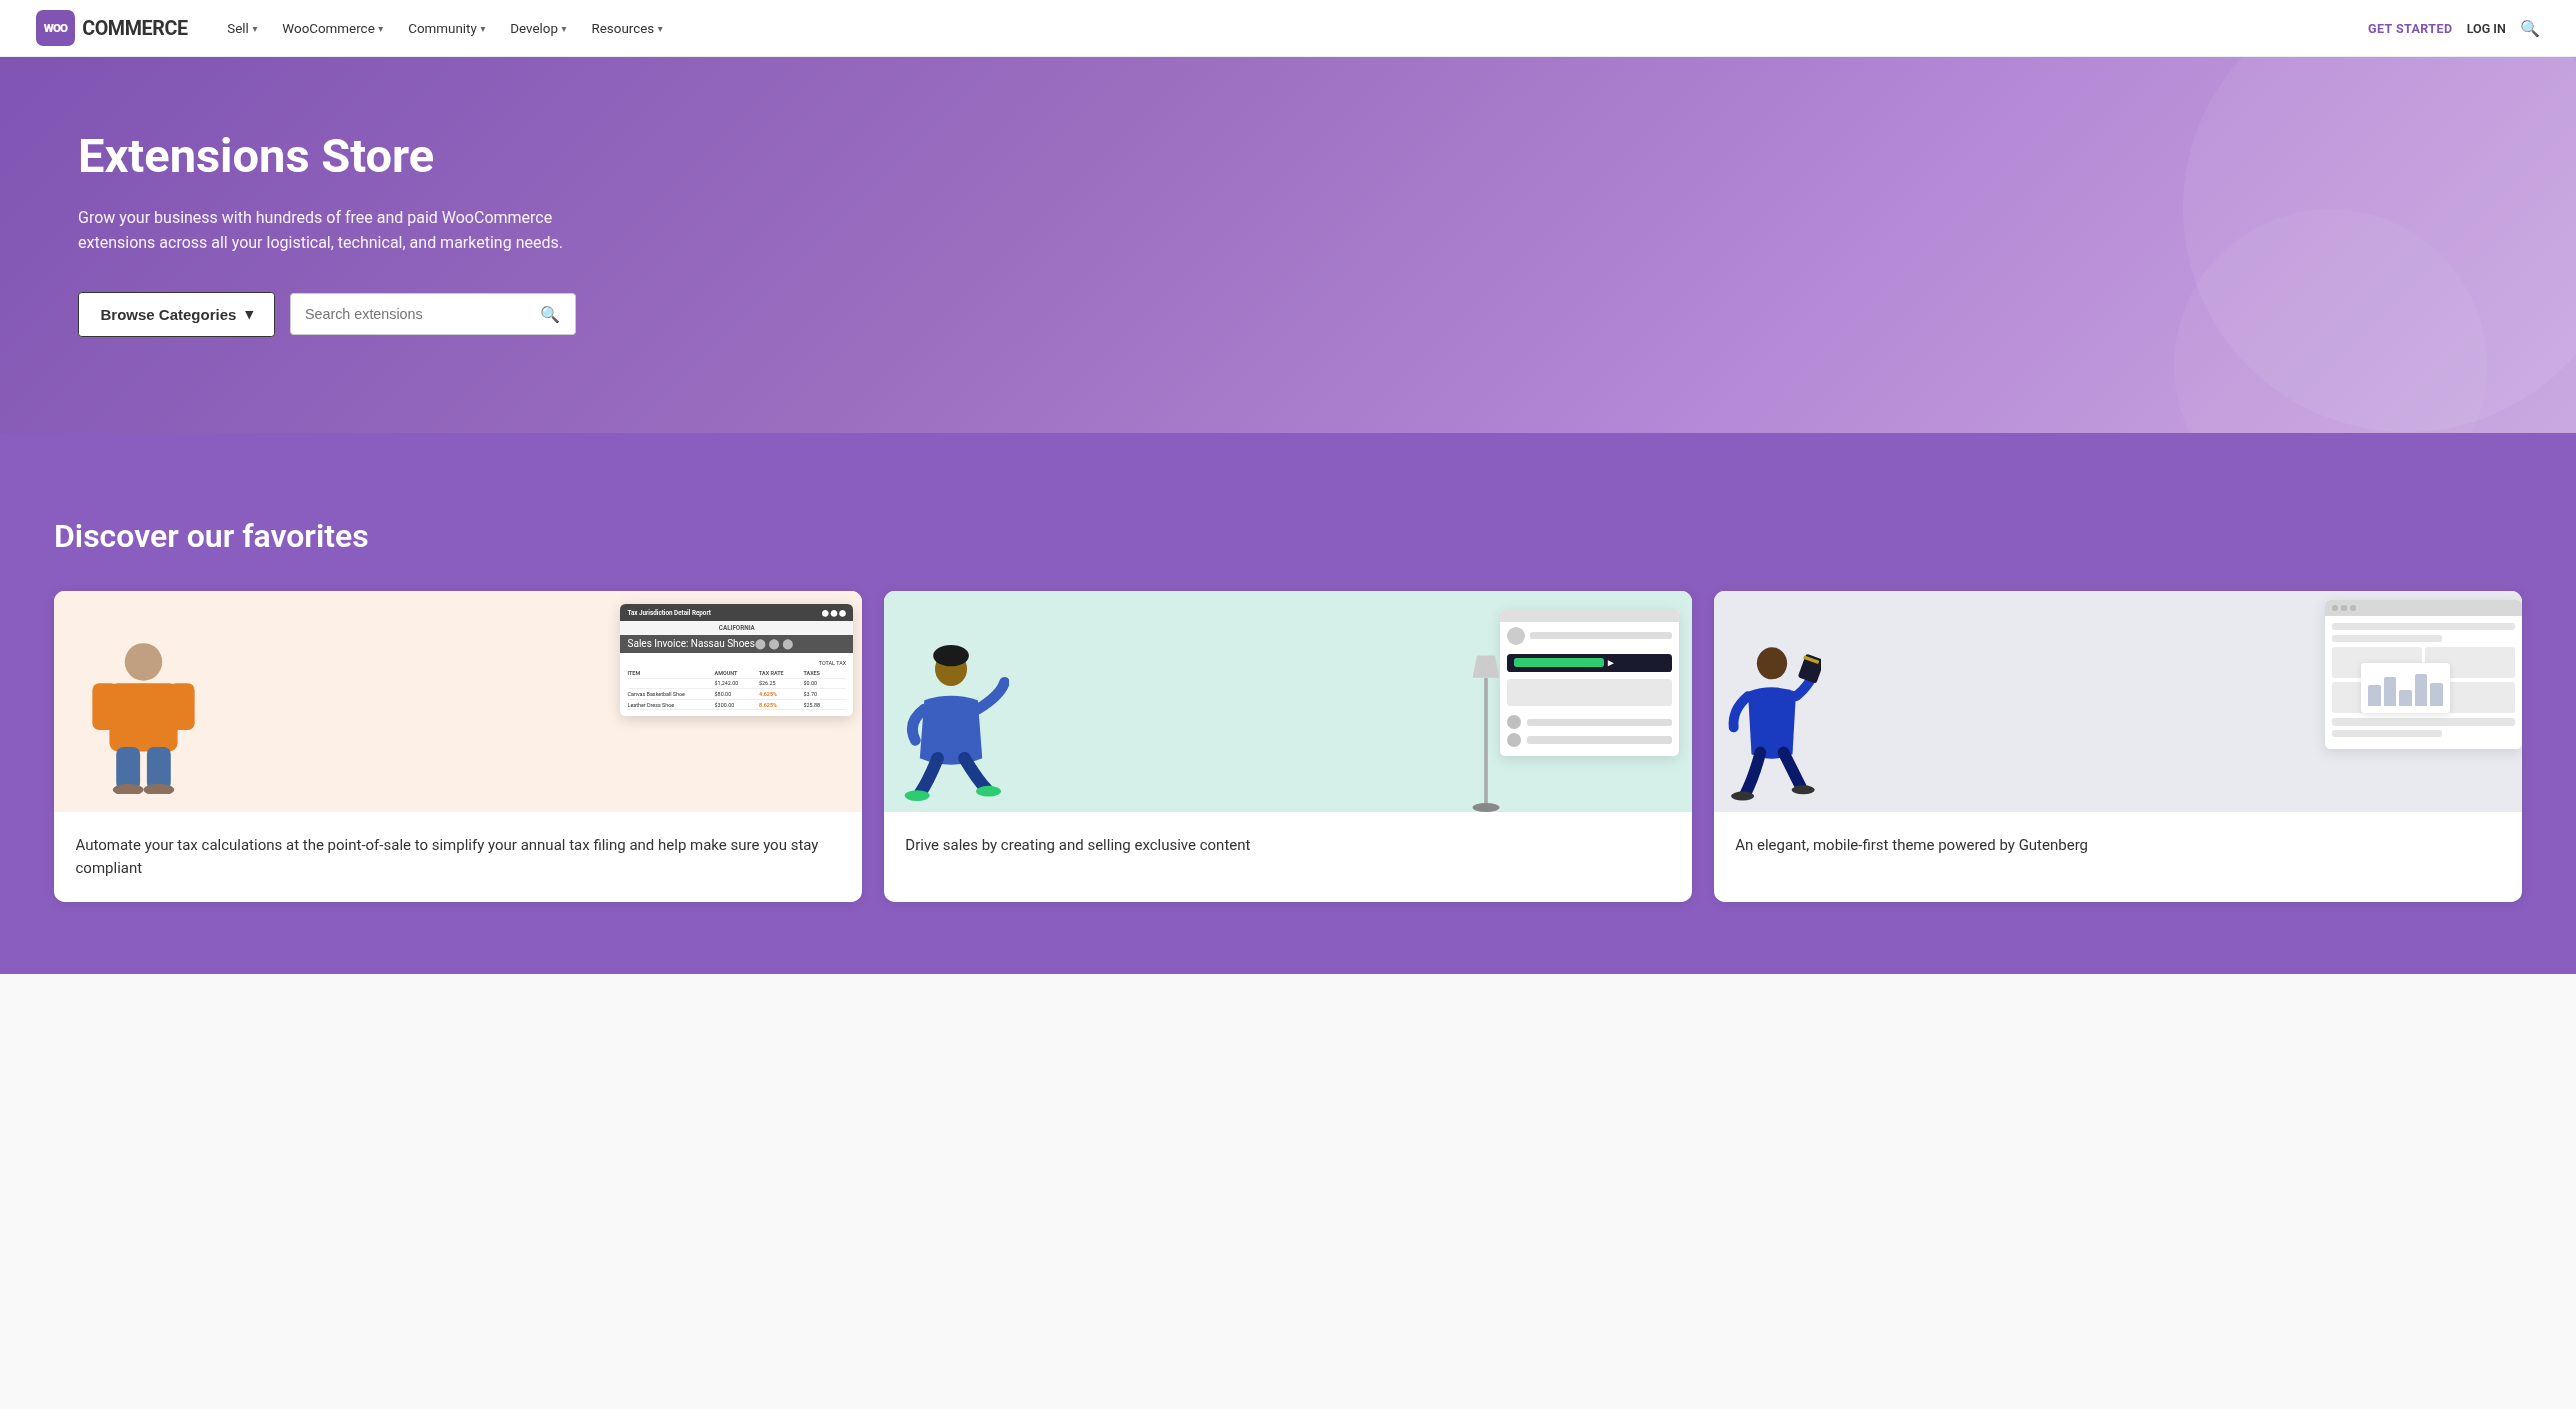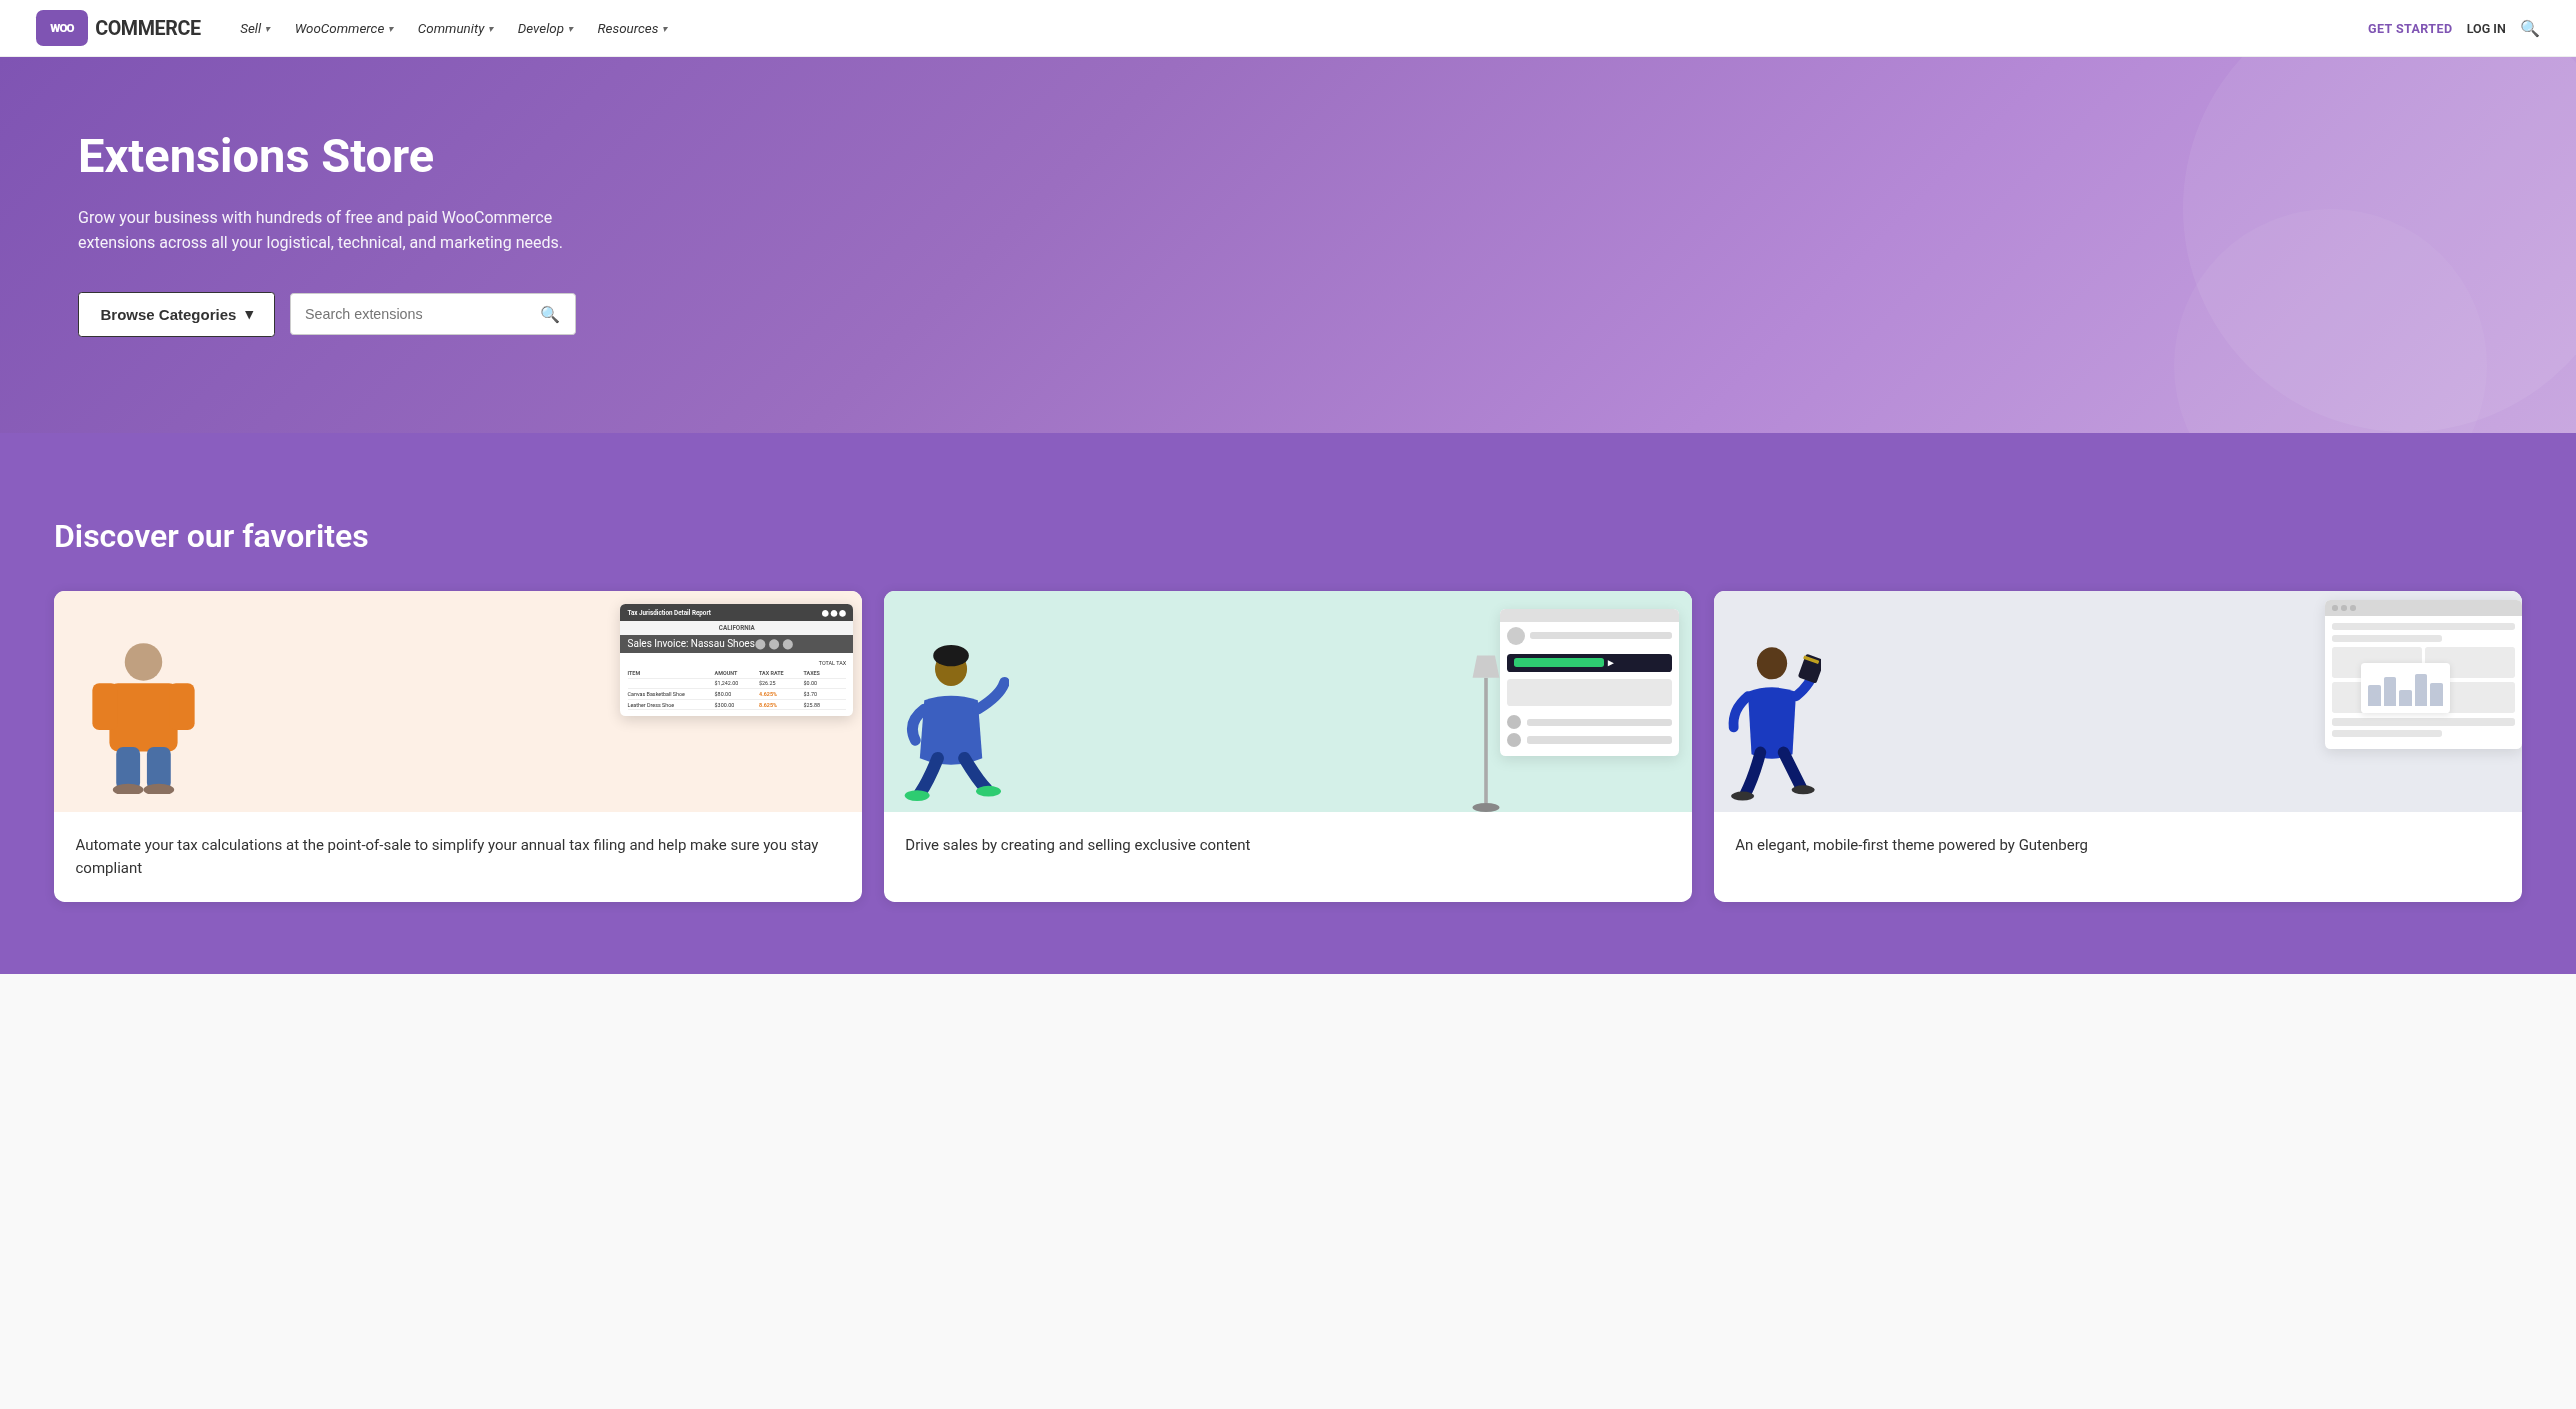--- a/index.html
+++ b/index.html
@@ -19,21 +19,21 @@
     .nav-logo {
       display: flex;
       align-items: center;
       gap: 7.2px;
       margin-right: 29px;
       text-decoration: none;
     }
     .woo-icon {
       background: #7f54b3;
       border-radius: 7.2px;
-      width: 52px;
+      width: 39px;
       height: 36px;
       display: flex;
       align-items: center;
       justify-content: center;
       color: #fff;
       font-weight: 900;
       font-size: 11.6px;
       letter-spacing: -0.9px;
     }
     .nav-brand {
@@ -51,21 +51,20 @@
     .nav-item {
       display: flex;
       align-items: center;
       gap: 3.6px;
       padding: 7.2px 10.7px;
       font-size: 13.4px;
       color: #333;
       cursor: pointer;
       border-radius: 3.6px;
       text-decoration: none;
-      font-style: italic;
     }
     .nav-chevron { font-size: 9.8px; color: #666; }
     .nav-actions {
       display: flex;
       align-items: center;
       gap: 14.3px;
     }
     .btn-get-started {
       font-size: 12.5px;
       font-weight: 700;

